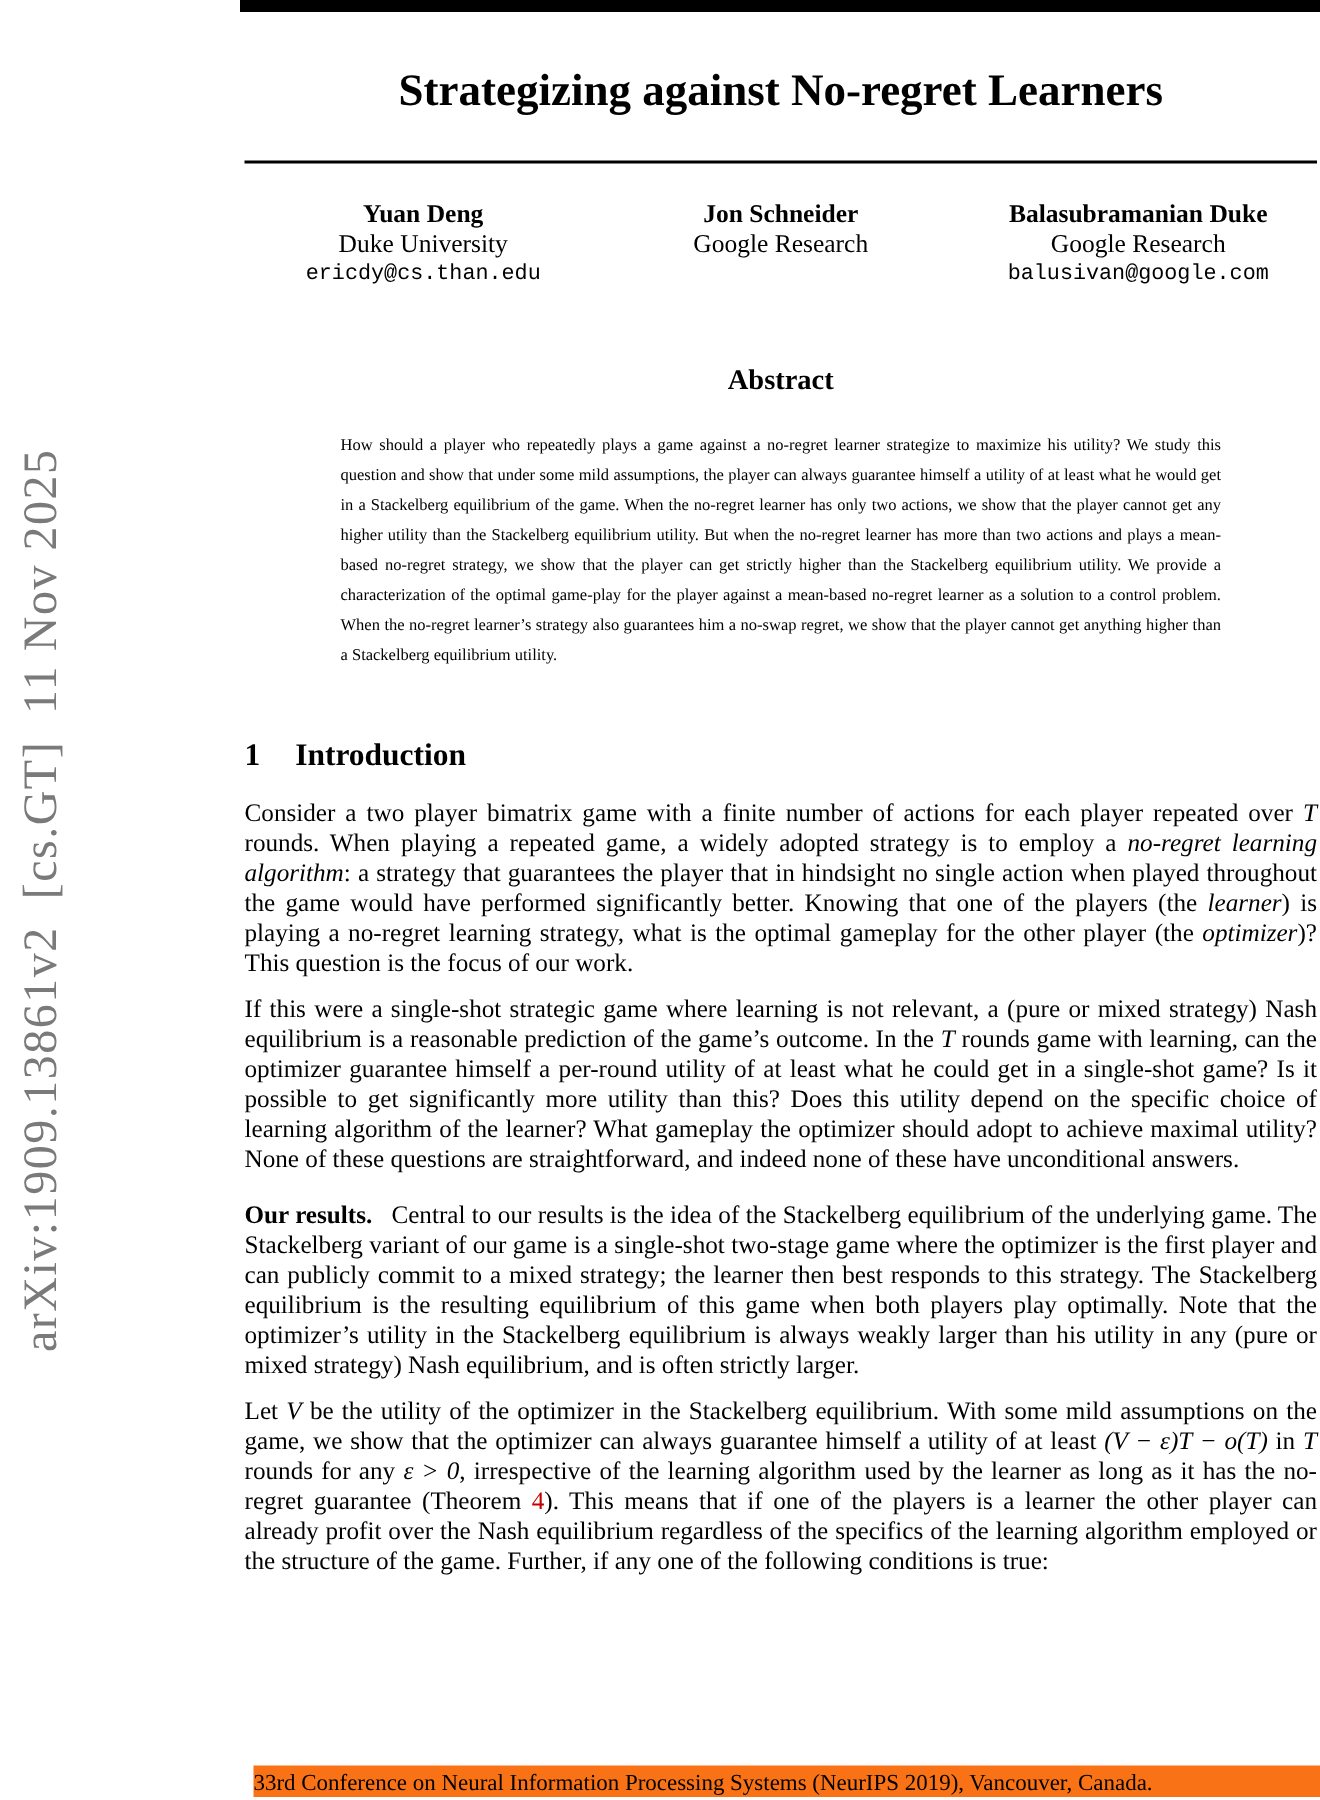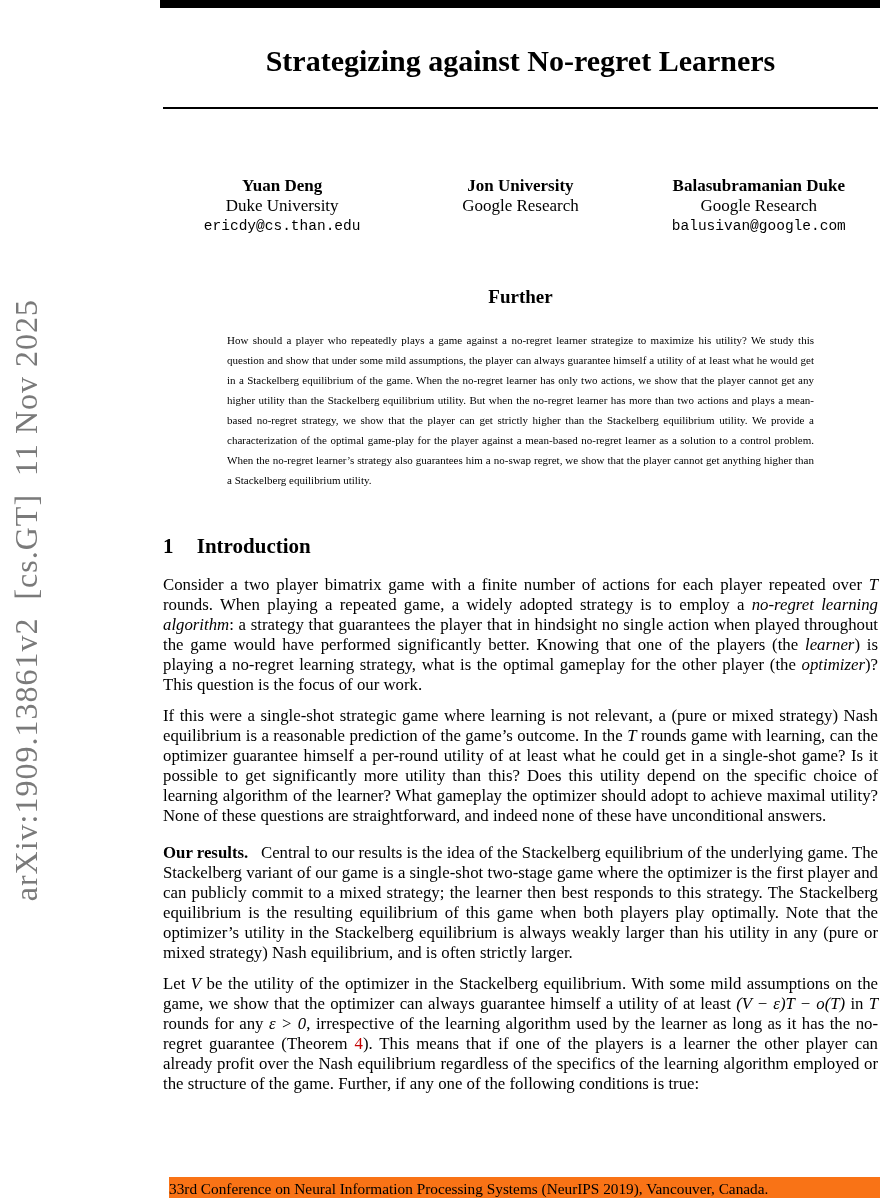--- a/index.html
+++ b/index.html
@@ -46,21 +46,21 @@
     line-height: 36px;
     font-weight: bold;
   }
   .title-rule {
     margin-top: 28px;
     border-top: 2px solid #000;
     height: 0;
   }
   .authors {
     display: flex;
-    margin-top: 67px;
+    margin-top: 24px;
   }
   .author { flex: 1; text-align: center; }
   .author-name { font-weight: bold; font-size: 17px; line-height: 20px; }
   .author-affil { font-size: 17px; line-height: 20px; }
   .author-email {
     font-family: "Liberation Mono", monospace;
     font-size: 14.5px;
     line-height: 20px;
   }
   .abstract-heading {
@@ -121,31 +121,31 @@
 
     <div class="title-rule"></div>
 
     <div class="authors">
       <div class="author">
         <div class="author-name">Yuan Deng</div>
         <div class="author-affil">Duke University</div>
         <div class="author-email">ericdy@cs.than.edu</div>
       </div>
       <div class="author">
-        <div class="author-name">Jon University</div>
+        <div class="author-name">Jon Schneider</div>
         <div class="author-affil">Google Research</div>
       </div>
       <div class="author">
         <div class="author-name">Balasubramanian Duke</div>
         <div class="author-affil">Google Research</div>
         <div class="author-email">balusivan@google.com</div>
       </div>
     </div>
 
-    <h2 class="abstract-heading">Further</h2>
+    <h2 class="abstract-heading">Abstract</h2>
 
     <p class="abstract-text">How should a player who repeatedly plays a game against a no-regret learner strategize to maximize his utility? We study this question and show that under some mild assumptions, the player can always guarantee himself a utility of at least what he would get in a Stackelberg equilibrium of the game. When the no-regret learner has only two actions, we show that the player cannot get any higher utility than the Stackelberg equilibrium utility. But when the no-regret learner has more than two actions and plays a mean-based no-regret strategy, we show that the player can get strictly higher than the Stackelberg equilibrium utility. We provide a characterization of the optimal game-play for the player against a mean-based no-regret learner as a solution to a control problem. When the no-regret learner’s strategy also guarantees him a no-swap regret, we show that the player cannot get anything higher than a Stackelberg equilibrium utility.</p>
 
     <h3 class="section-heading">
       <span class="sec-num">1</span>
       <span class="sec-title">Introduction</span>
     </h3>
 
     <p class="para block"><span>Consider a two player bimatrix game with a finite number of actions for each player repeated over </span><span class="math">T</span><span> rounds. When playing a repeated game, a widely adopted strategy is to employ a </span><span class="it">no-regret learning algorithm</span><span>: a strategy that guarantees the player that in hindsight no single action when played throughout the game would have performed significantly better. Knowing that one of the players (the </span><span class="it">learner</span><span>) is playing a no-regret learning strategy, what is the optimal gameplay for the other player (the </span><span class="it">optimizer</span><span>)? This question is the focus of our work.</span></p>
     <p class="para"><span>If this were a single-shot strategic game where learning is not relevant, a (pure or mixed strategy) Nash equilibrium is a reasonable prediction of the game’s outcome. In the </span><span class="math">T</span><span> rounds game with learning, can the optimizer guarantee himself a per-round utility of at least what he could get in a single-shot game? Is it possible to get significantly more utility than this? Does this utility depend on the specific choice of learning algorithm of the learner? What gameplay the optimizer should adopt to achieve maximal utility? None of these questions are straightforward, and indeed none of these have unconditional answers.</span></p>

